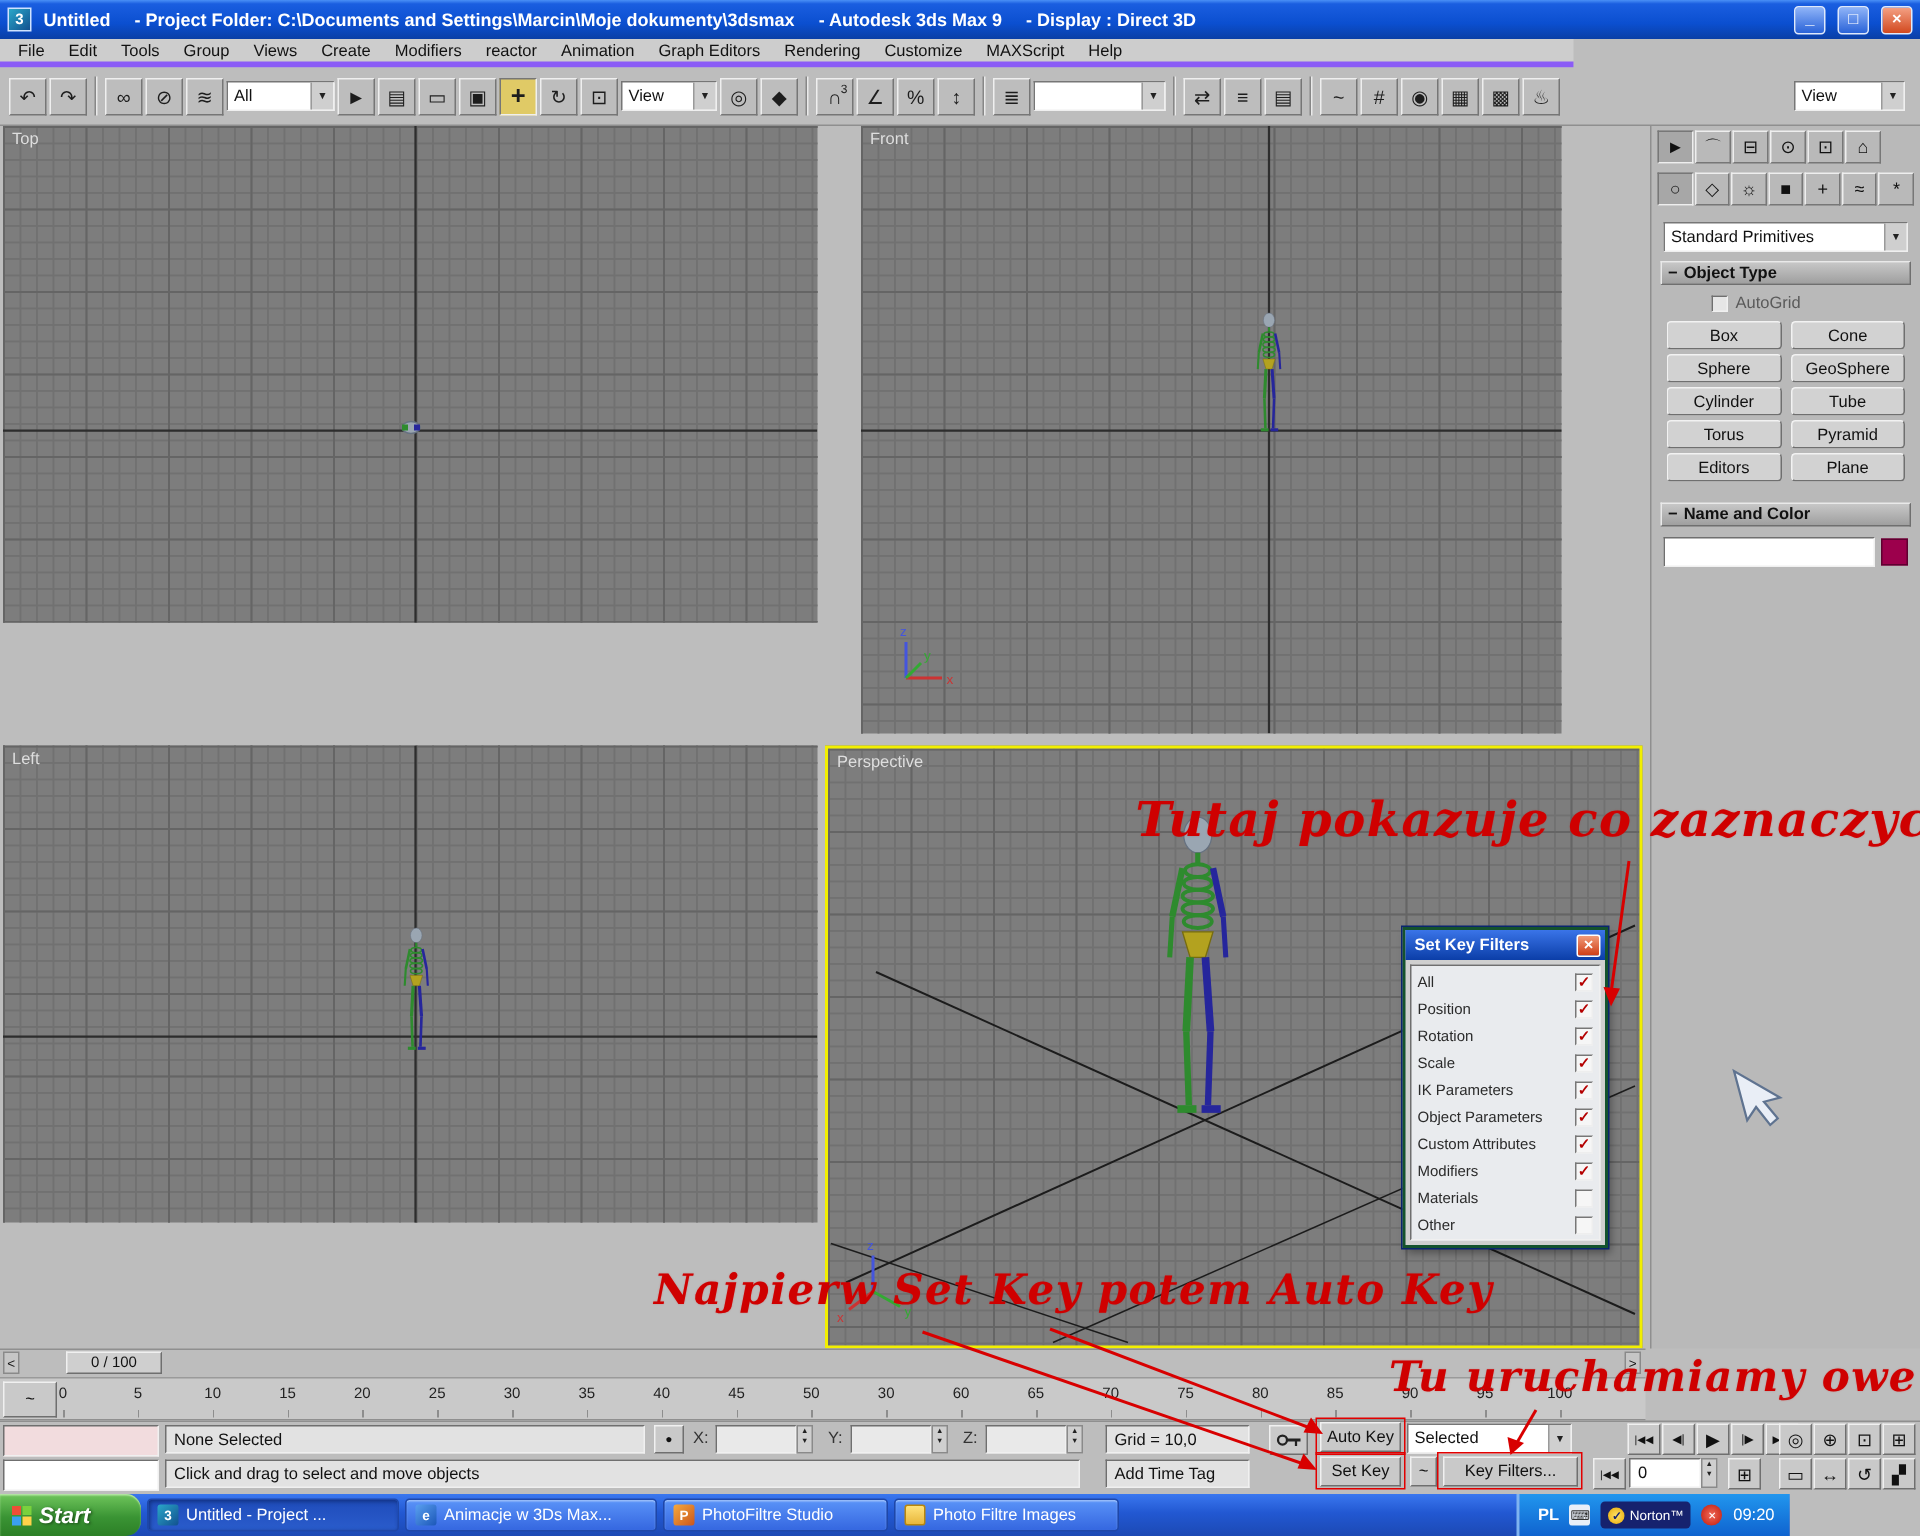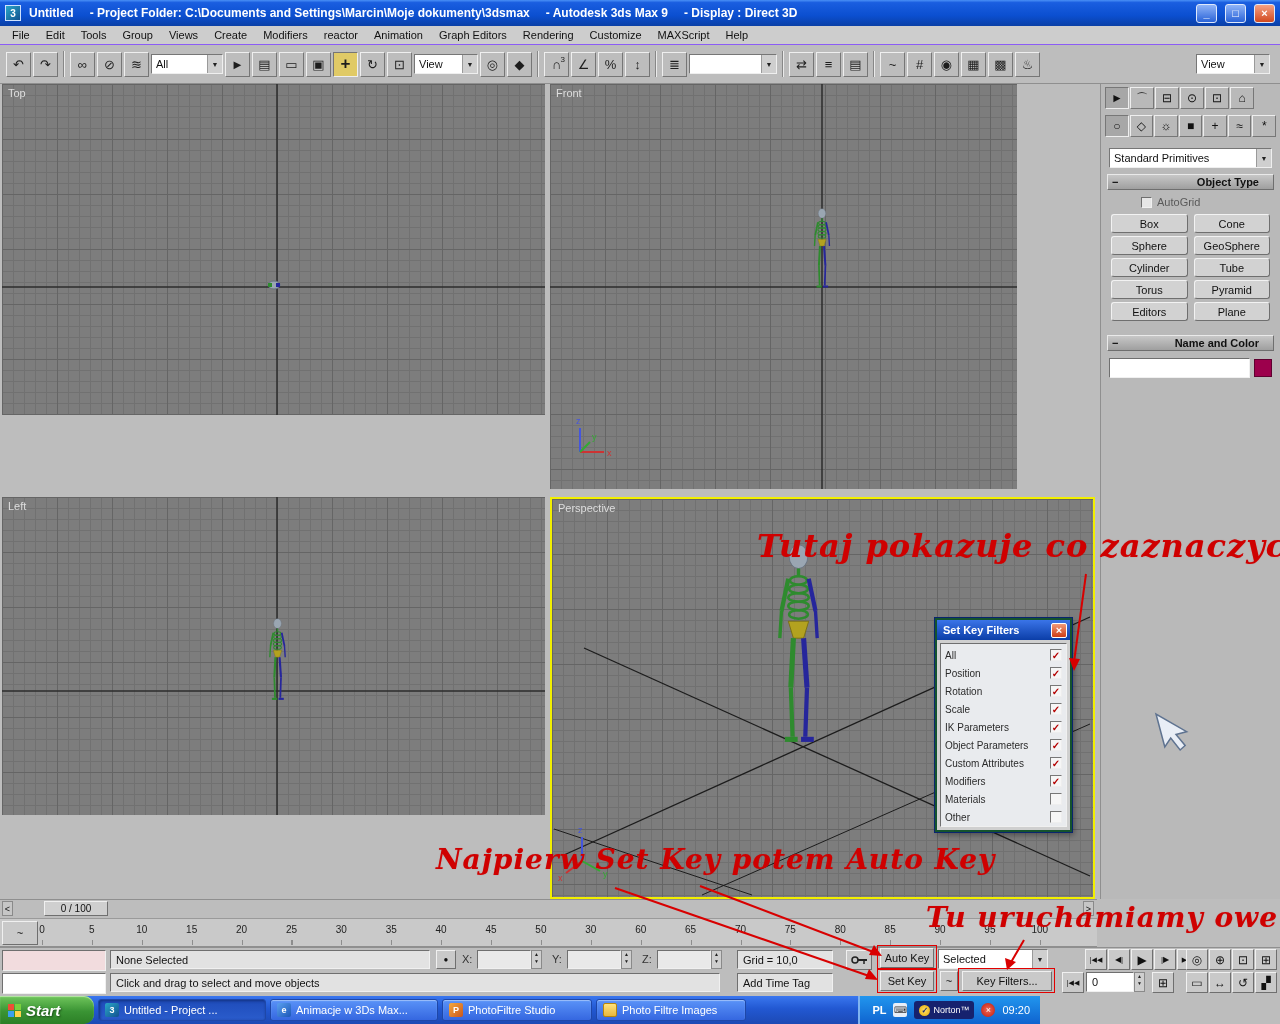--- a/index.html
+++ b/index.html
@@ -7,21 +7,21 @@
   body{position:relative;overflow:hidden;background:#bdbdbd;font-family:"Liberation Sans",sans-serif;font-size:11px;color:#111}
   .abs{position:absolute}
   
   .titlebar{left:0;top:0;width:1280px;height:26px;background:linear-gradient(180deg,#4a90f6 0%,#1a5ee0 10%,#0b4fd0 60%,#0a3fa6 100%);color:#fff;display:flex;align-items:center;padding:0 5px;gap:8px;z-index:10}
   .title-text{font-weight:bold;font-size:12px;white-space:nowrap;overflow:hidden;display:flex;gap:16px;flex:1}
   .appicon{width:16px;height:16px;background:linear-gradient(135deg,#2aa7c9,#12518f);border:1px solid #cfe2ff;color:#fff;font-size:10px;font-weight:bold;display:flex;align-items:center;justify-content:center}
   .winbtn{width:21px;height:19px;border-radius:3px;display:flex;align-items:center;justify-content:center;color:#fff;font-weight:bold;font-size:11px;border:1px solid #dfe9fb}
   .winbtn.minmax{background:linear-gradient(180deg,#8fb4f8,#2a63d8)}
   .winbtn.close{background:linear-gradient(180deg,#f4a184,#d2491f)}
   
-  .menubar{left:0;top:26px;width:1280px;height:19px;background:#cdcdcd;border-bottom:1px solid #8b5cf6;display:flex;align-items:center;padding-left:4px;z-index:9}
+  .menubar{left:0;top:26px;width:1049px;height:19px;background:#cdcdcd;border-bottom:4px solid #8b5cf6;display:flex;align-items:center;padding-left:4px;z-index:9}
   .menu-item{padding:2px 8px;cursor:default}
   
   .toolbar{left:0;top:45px;width:1280px;height:39px;background:#bdbdbd;border-bottom:1px solid #8f8f8f;display:flex;align-items:center;gap:2px;padding:0 6px;z-index:9}
   .tbtn{min-width:25px;height:25px;background:#bdbdbd;border:1px solid;border-color:#efefef #767676 #767676 #efefef;display:flex;align-items:center;justify-content:center;font-size:13px;color:#1d1d1d;position:relative}
   .tbtn.active{background:#e0ca66;border-color:#767676 #efefef #efefef #767676}
   .tsep{width:2px;height:26px;border-left:1px solid #878787;border-right:1px solid #eaeaea;margin:0 3px}
   .combo{height:20px;background:#fff;border:1px solid;border-color:#767676 #efefef #efefef #767676;display:flex;align-items:center;padding-left:4px;font-size:11px}
   .combo .arrow{margin-left:auto;width:15px;align-self:stretch;background:#cfcfcf;border-left:1px solid #9a9a9a;display:flex;align-items:center;justify-content:center;font-size:7px;color:#222}
   .sup3{font-size:8px;position:absolute;top:2px;right:3px}
   
@@ -31,21 +31,21 @@
       background-size:55px 55px,55px 55px,11px 11px,11px 11px;overflow:hidden}
   .vp.active{border:2px solid #f2ef00}
   .vp-label{position:absolute;left:6px;top:3px;color:#dedede;font-size:11px;z-index:3}
   .vp svg{position:absolute;left:0;top:0}
   
   .cpanel{left:1100px;top:84px;width:180px;height:815px;background:#b9b9b9;border-left:1px solid #8f8f8f}
   .cp-tabs{display:flex;gap:1px;padding:3px 4px}
   .cp-tab{width:24px;height:22px;background:#b9b9b9;border:1px solid;border-color:#eee #777 #777 #eee;display:flex;align-items:center;justify-content:center;font-size:12px}
   .cp-tab.pressed{border-color:#777 #eee #eee #777;background:#a7a7a7}
   .rollout{margin:6px 6px 0 6px;height:16px;background:linear-gradient(180deg,#c7c7c7,#9f9f9f);border:1px solid;border-color:#e9e9e9 #6f6f6f #6f6f6f #e9e9e9;display:flex;align-items:center;font-weight:bold;font-size:11px}
-  .rollout .rtitle{flex:1;text-align:right}
+  .rollout .rtitle{flex:1;text-align:left}
   .rollout .rminus{padding:0 4px;font-weight:bold}
   .cp-btn{height:19px;background:#d2d2d2;border:1px solid;border-color:#f2f2f2 #6f6f6f #6f6f6f #f2f2f2;border-radius:3px;display:flex;align-items:center;justify-content:center;font-size:11px}
   .checkbox{width:11px;height:11px;background:#e6e6e6;border:1px solid;border-color:#6f6f6f #f0f0f0 #f0f0f0 #6f6f6f;display:inline-block}
   
   .skf{left:935px;top:618px;width:137px;height:214px;background:#cfcfcf;border:2px solid #14532d;outline:1px solid #09256e;z-index:30;box-shadow:2px 3px 6px rgba(0,0,0,.4)}
   .skf-title{height:20px;background:linear-gradient(180deg,#3a74e8,#0b3ea8);color:#fff;font-weight:bold;font-size:11px;display:flex;align-items:center;padding:0 3px 0 6px}
   .skf-close{margin-left:auto;width:16px;height:15px;background:linear-gradient(180deg,#f09a78,#cf3d16);border:1px solid #fff;border-radius:2px;color:#fff;font-weight:bold;font-size:11px;line-height:13px;text-align:center}
   .skf-list{margin:3px;background:#e9ebee;border:1px solid;border-color:#6f6f6f #f0f0f0 #f0f0f0 #6f6f6f;height:184px;padding:2px}
   .skf-row{display:flex;align-items:center;height:18px;padding:0 2px}
   .skf-label{flex:1;font-size:10px;color:#2b2b2b}
@@ -60,21 +60,21 @@
   .tickmarks{left:42px;top:940px;width:1000px;height:5px;background:repeating-linear-gradient(90deg,#8d8d8d 0 1px,transparent 1px 49.9px)}
   
   .sunken{background:#e2e2e2;border:1px solid;border-color:#6f6f6f #f0f0f0 #f0f0f0 #6f6f6f;display:flex;align-items:center;padding:0 5px;font-size:11px}
   .sbtn{background:#c9c9c9;border:1px solid;border-color:#f0f0f0 #6f6f6f #6f6f6f #f0f0f0;display:flex;align-items:center;justify-content:center;font-size:11px}
   .spin{width:11px;display:flex;flex-direction:column;background:#cfcfcf;border:1px solid #8a8a8a;font-size:5px;line-height:7px;text-align:center;color:#222}
   .navbtn{width:22px;height:21px;background:#c9c9c9;border:1px solid;border-color:#f0f0f0 #6f6f6f #6f6f6f #f0f0f0;display:flex;align-items:center;justify-content:center;font-size:12px}
   .redbox{border:1px solid #e20000;z-index:41;pointer-events:none}
   
   .anno{position:absolute;color:#cf0000;font-family:"DejaVu Serif",serif;font-style:italic;font-weight:bold;white-space:nowrap;z-index:40;letter-spacing:1px;text-shadow:0 0 1px rgba(200,0,0,.35)}
   
-  .taskbar{left:0;top:996px;width:1040px;height:28px;background:linear-gradient(180deg,#3a77ef 0%,#2258d2 45%,#1c49b4 100%);display:flex;align-items:center;z-index:20}
+  .taskbar{left:0;top:996px;width:1193px;height:28px;background:linear-gradient(180deg,#3a77ef 0%,#2258d2 45%,#1c49b4 100%);display:flex;align-items:center;z-index:20}
   .startbtn{width:94px;height:28px;background:linear-gradient(180deg,#70c65c,#3a9434 55%,#2c7f26);border-radius:0 10px 10px 0;display:flex;align-items:center;gap:5px;padding-left:8px;color:#fff;font-weight:bold;font-style:italic;font-size:15px;text-shadow:1px 1px 2px #1c4d18;box-shadow:inset 0 1px 1px #b8e8a8}
   .flag{display:grid;grid-template-columns:6px 6px;grid-template-rows:6px 6px;gap:1px}
   .flag i{display:block}
   .task{height:22px;margin-left:4px;border-radius:3px;background:linear-gradient(180deg,#5a93f8,#3567e0);border:1px solid #1e47a8;color:#fff;display:flex;align-items:center;gap:5px;padding:0 6px;font-size:11px;white-space:nowrap;overflow:hidden;box-shadow:inset 0 1px 1px #9dc0fa}
   .task.pressed{background:linear-gradient(180deg,#1f4cba,#2a5ccc);box-shadow:inset 1px 1px 3px #11307e}
   .ticon{width:14px;height:14px;border-radius:2px;flex:none;display:flex;align-items:center;justify-content:center;color:#fff;font-size:9px;font-weight:bold}
   .tray{margin-left:auto;height:28px;background:linear-gradient(180deg,#2196ee,#0f63cf);border-left:2px solid #7fb3f0;display:flex;align-items:center;gap:7px;padding:0 10px 0 12px;color:#fff}
   .trayicon{width:14px;height:14px;border-radius:2px;display:flex;align-items:center;justify-content:center;font-size:9px}
   .norton{height:18px;background:#16226e;border-radius:3px;display:flex;align-items:center;gap:3px;padding:0 5px;font-size:9px;color:#fff}
   .ncircle{width:11px;height:11px;border-radius:50%;background:radial-gradient(#ffe26a,#e8a800);color:#16226e;font-size:8px;font-weight:bold;display:flex;align-items:center;justify-content:center}
@@ -265,21 +265,21 @@
     <rect x="274" y="199" width="4" height="4" fill="#26269c"></rect>
     <g transform="translate(30,368)">
       <line x1="0" y1="0" x2="24" y2="0" stroke="#cc3333" stroke-width="2"></line>
         <text x="27" y="4" fill="#cc3333" font-size="9">x</text>
       <line x1="0" y1="0" x2="0" y2="-24" stroke="#33aa33" stroke-width="2"></line>
         <text x="-4" y="-28" fill="#33aa33" font-size="9">y</text>
     </g>
   </svg>
 </div>
 
-<div class="vp" style="left:550px;top:84px;width:467px;height:405px">
+<div class="vp" style="left:574px;top:84px;width:467px;height:405px">
   <span class="vp-label">Front</span>
   <svg width="545" height="405">
     <line x1="0" y1="203" x2="545" y2="203" stroke="#2d2d2d" stroke-width="1.5"></line>
     <line x1="272" y1="0" x2="272" y2="405" stroke="#2d2d2d" stroke-width="1.5"></line>
     <use href="#biped" transform="translate(255,124) scale(0.34)"></use>
     <g transform="translate(30,368)">
       <line x1="0" y1="0" x2="24" y2="0" stroke="#cc3333" stroke-width="2"></line>
         <text x="27" y="4" fill="#cc3333" font-size="9">x</text>
       <line x1="0" y1="0" x2="0" y2="-24" stroke="#4455dd" stroke-width="2"></line>
         <text x="-4" y="-28" fill="#4455dd" font-size="9">z</text>

